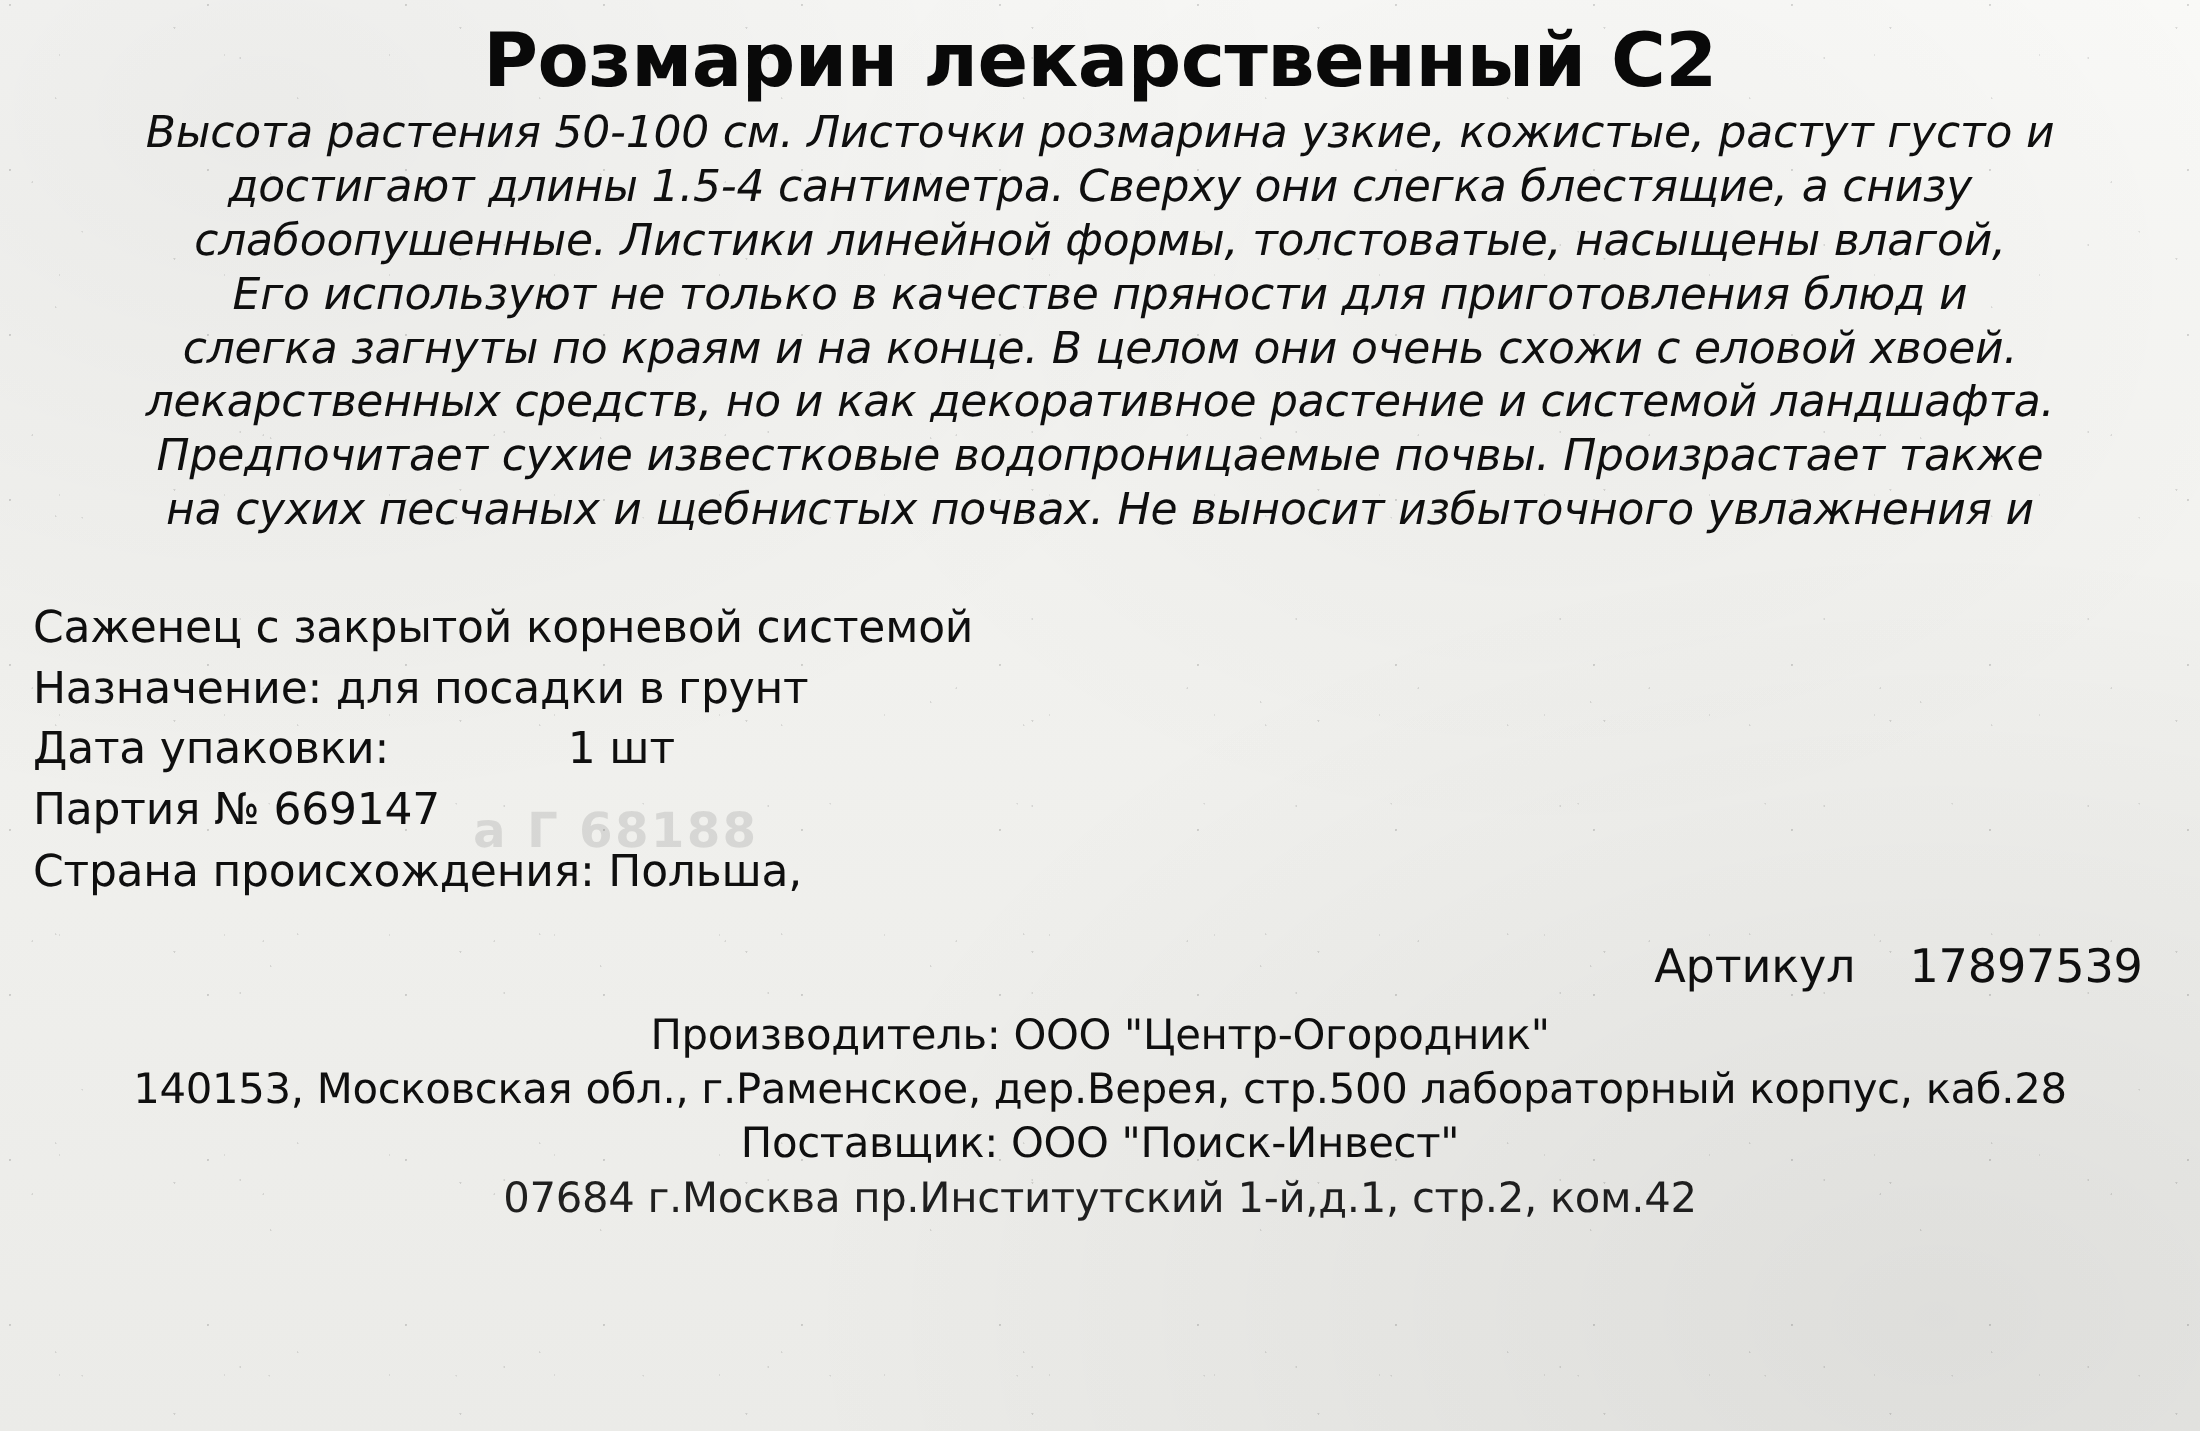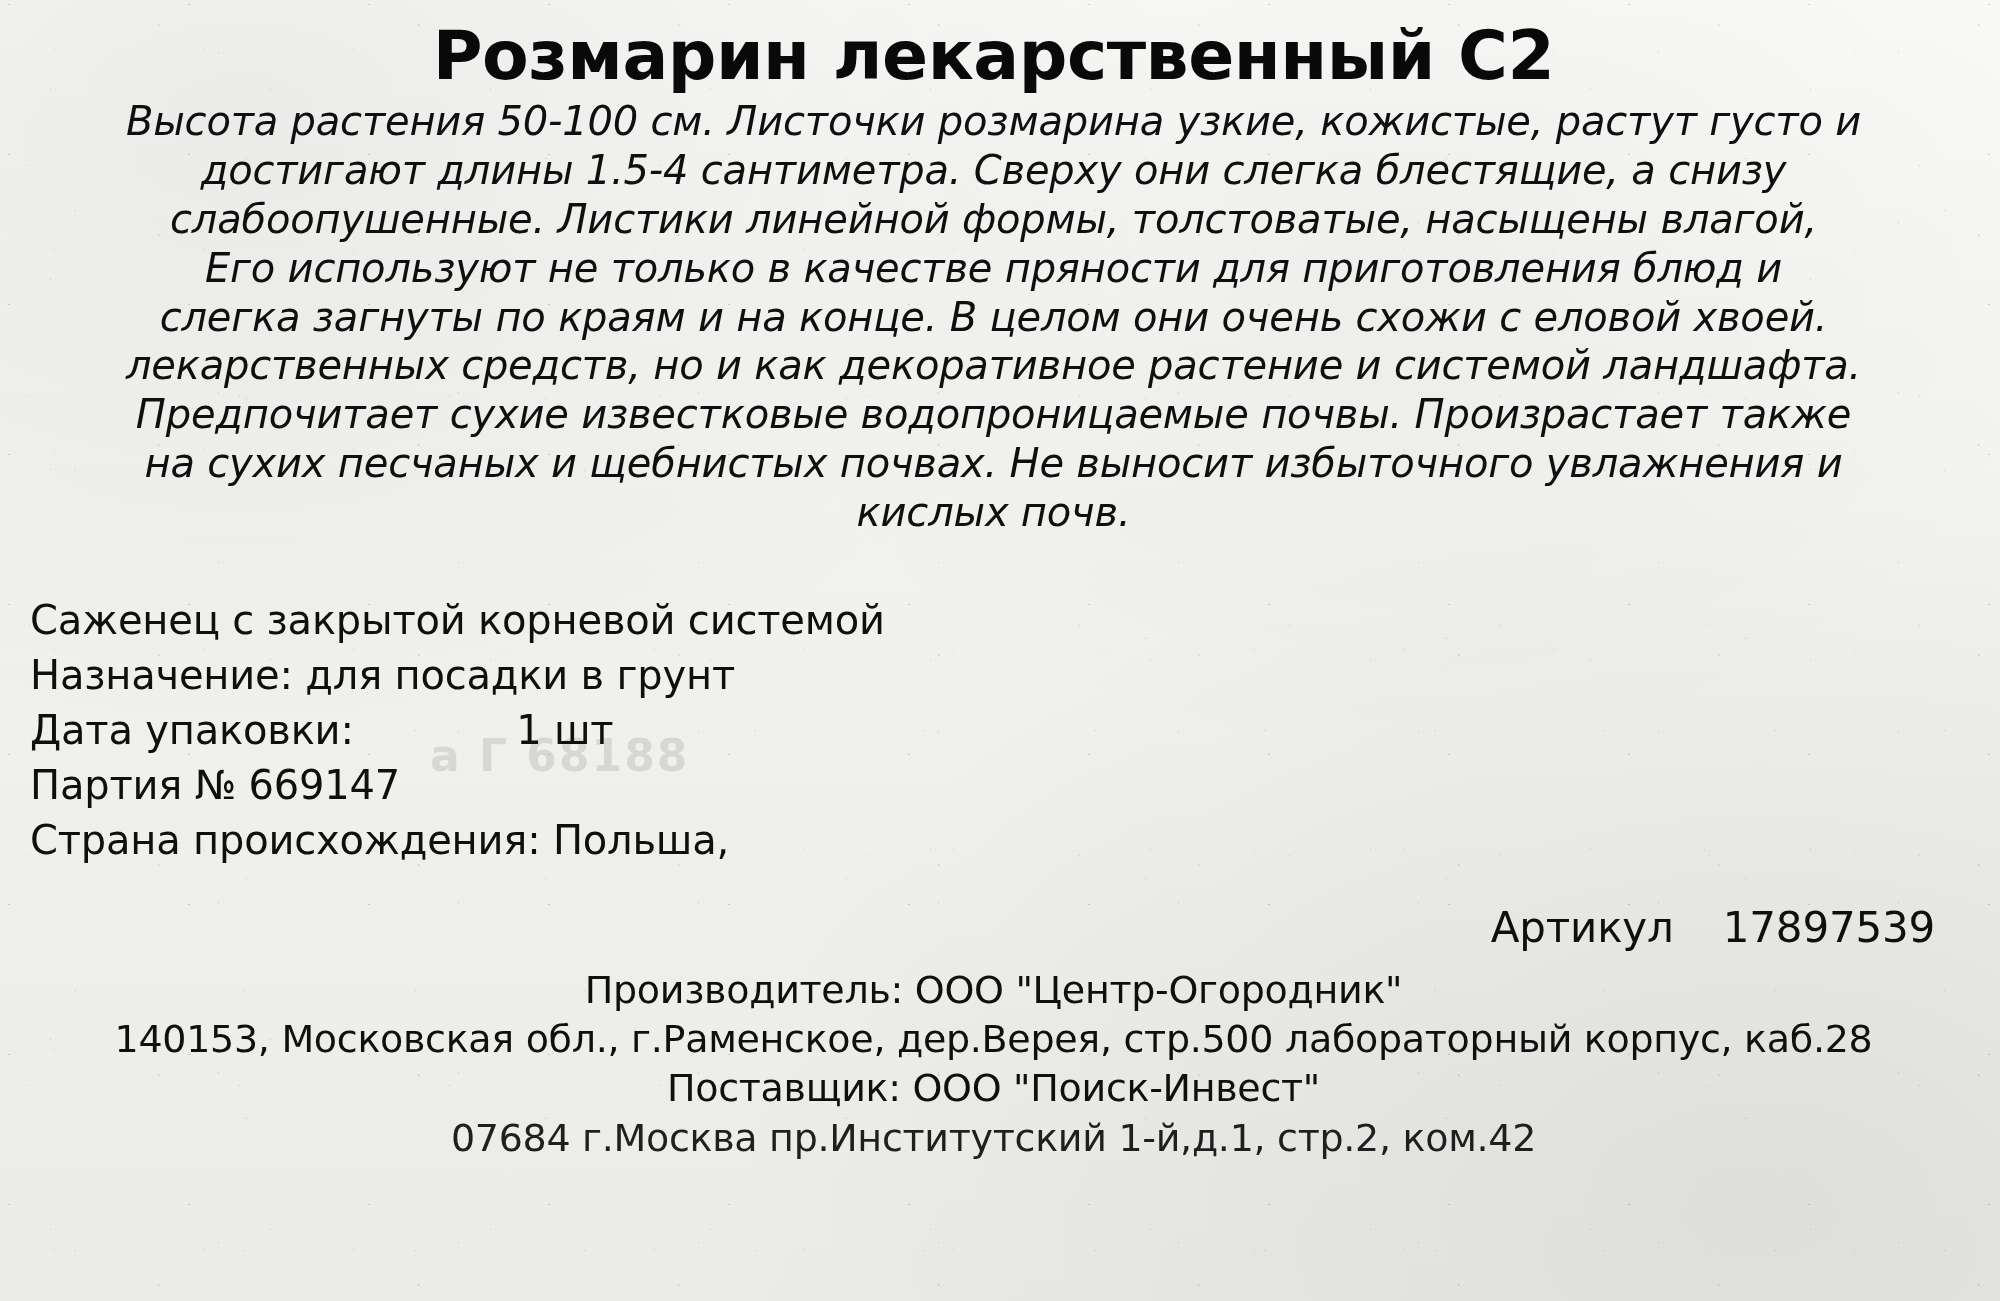--- a/index.html
+++ b/index.html
@@ -43,21 +43,21 @@
       radial-gradient(circle at 44% 81%, rgba(0,0,0,0.35) 0.6px, transparent 1px),
       radial-gradient(circle at 91% 31%, rgba(0,0,0,0.4) 0.6px, transparent 1px),
       radial-gradient(circle at 14% 72%, rgba(0,0,0,0.38) 0.7px, transparent 1px),
       radial-gradient(circle at 36% 25%, rgba(0,0,0,0.3) 0.5px, transparent 0.9px);
     background-size: 180px 150px, 220px 190px, 260px 210px, 300px 240px, 170px 260px, 240px 170px, 210px 230px, 150px 200px;
   }
 
   .content {
     position: relative;
     z-index: 2;
-    padding: 8px 39px 0 26px;
+    padding: 8px 26px 0 26px;
   }
 
   .title {
     text-align: center;
     font-weight: 700;
     font-size: 68px;
     letter-spacing: -0.5px;
     line-height: 1.05;
     margin: 12px 0 6px 0;
     color: #0b0b0b;
@@ -151,21 +151,20 @@
 
     <div class="description">
       <span class="line">Высота растения 50-100 см. Листочки розмарина узкие, кожистые, растут густо и</span>
       <span class="line">достигают длины 1.5-4 сантиметра. Сверху они слегка блестящие, а снизу</span>
       <span class="line">слабоопушенные. Листики линейной формы, толстоватые, насыщены влагой,</span>
       <span class="line">Его используют не только в качестве пряности для приготовления блюд и</span>
       <span class="line">слегка загнуты по краям и на конце. В целом они очень схожи с еловой хвоей.</span>
       <span class="line">лекарственных средств, но и как декоративное растение и системой ландшафта.</span>
       <span class="line">Предпочитает сухие известковые водопроницаемые почвы. Произрастает также</span>
       <span class="line">на сухих песчаных и щебнистых почвах. Не выносит избыточного увлажнения и</span>
-      <span class="line">кислых почв.</span>
     </div>
 
     <div class="spec-block">
       <span class="spec-row">Саженец с закрытой корневой системой</span>
       <span class="spec-row">Назначение: для посадки в грунт</span>
       <span class="spec-row">
         <span>Дата упаковки:</span>
         <span class="qty">1 шт</span>
       </span>
       <span class="spec-row">Партия № 669147</span>

